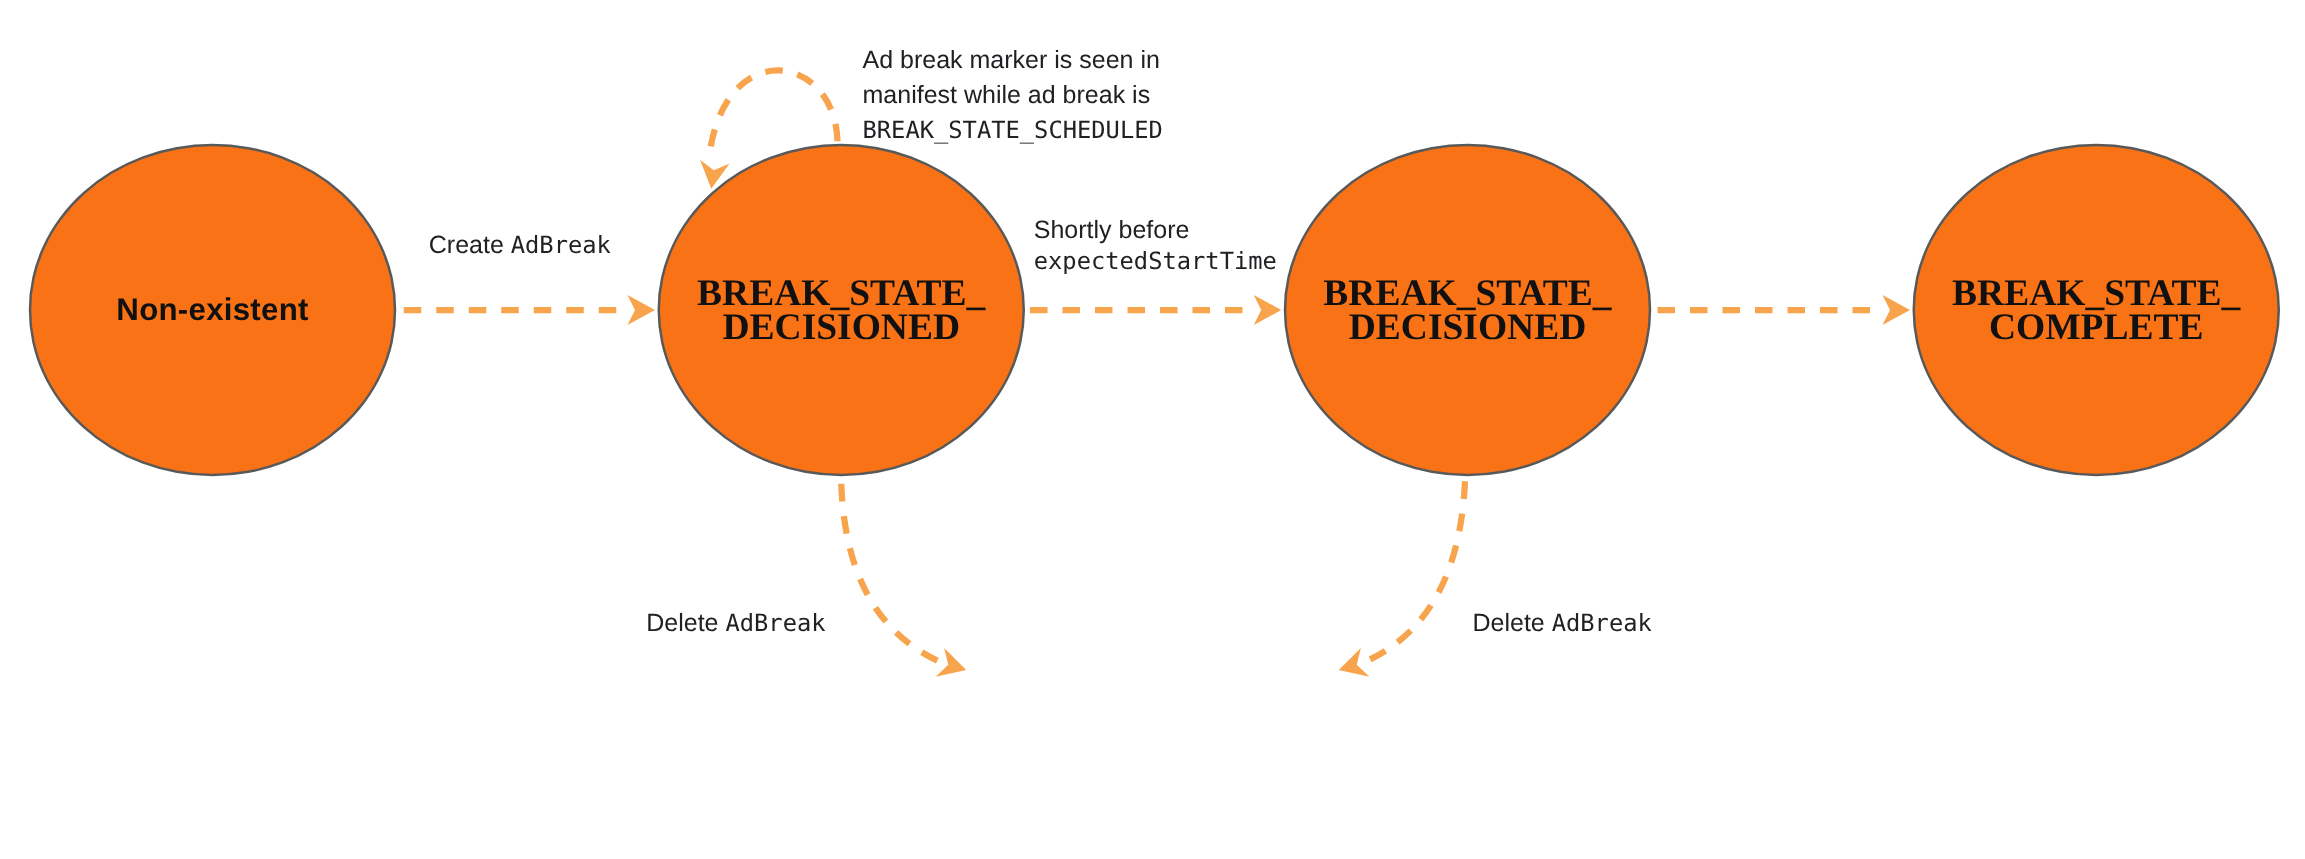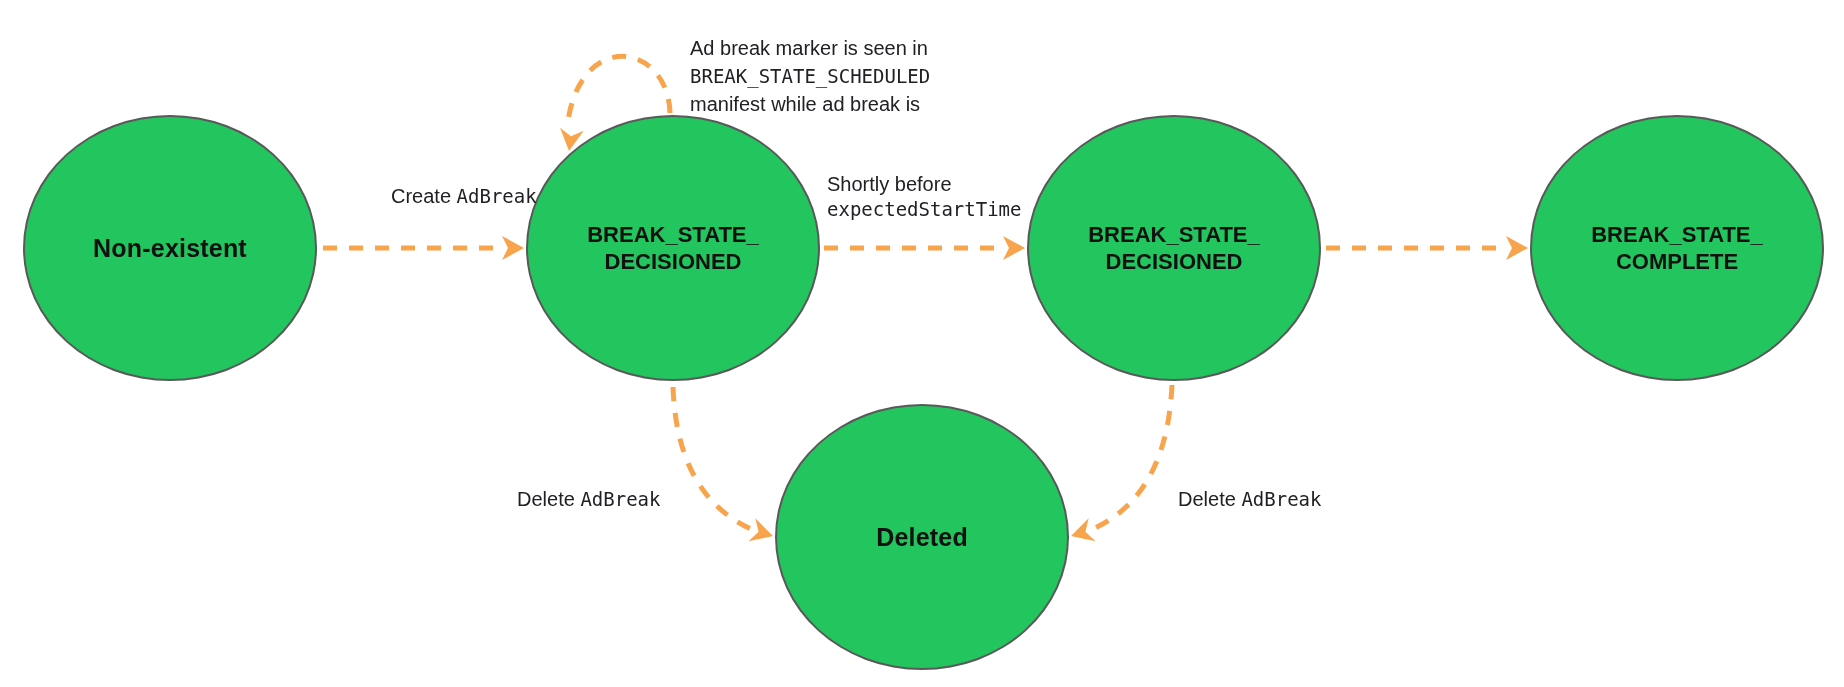--- a/index.html
+++ b/index.html
@@ -17,37 +17,37 @@
     stroke:#F8A44C;
     stroke-width:5;
     stroke-dasharray:14 12;
     stroke-linecap:butt;
   }
   .head{fill:#F8A44C;stroke:none;}
   .node{
     position:absolute;
     width:294px;height:266px;
     border-radius:50%;
-    background:#22c55e;
+    background:#f97316;
     border:2px solid #595959;
     box-sizing:border-box;
     display:flex;
     align-items:center;
     justify-content:center;
     text-align:center;
   }
   .node-label{
     font-size:25px;
     font-weight:700;
     color:#111111;
     letter-spacing:0.2px;
   }
   .node-code{
-    font-family:Liberation Sans, sans-serif;
-    font-size:22px;
+    font-family:Liberation Serif, serif;
+    font-size:30px;
     font-weight:700;
     line-height:27px;
     color:#111111;
   }
   .edge-label{
     position:absolute;
     font-size:20px;
     line-height:27px;
     color:#202124;
     white-space:nowrap;
@@ -102,30 +102,27 @@
       </span>
   </div>
 
   <div class="node" style="left:1530px;top:115px;">
     <span class="node-code">
         <span class="lbl-line">BREAK_STATE_</span>
         <span class="lbl-line">COMPLETE</span>
       </span>
   </div>
 
-  <div class="node" style="left:775px;top:404px;">
-    <span class="node-label">Deleted</span>
-  </div>
 
-  <div class="edge-label" style="left:343px;top:183px;margin-left:48px;"><span>Create </span><span class="code">AdBreak</span></div>
+  <div class="edge-label" style="left:343px;top:183px;"><span>Create </span><span class="code">AdBreak</span></div>
 
   <div class="edge-label" style="left:690px;top:34px;line-height:28px;">
     <span class="lbl-line">Ad break marker is seen in</span>
+    <span class="lbl-line">manifest while ad break is</span>
     <span class="lbl-line code">BREAK_STATE_SCHEDULED</span>
-    <span class="lbl-line">manifest while ad break is</span>
   </div>
 
   <div class="edge-label" style="left:827px;top:172px;line-height:25px;">
     <span class="lbl-line">Shortly before</span>
     <span class="lbl-line code">expectedStartTime</span>
   </div>
 
 
   <div class="edge-label" style="left:517px;top:486px;"><span>Delete </span><span class="code">AdBreak</span></div>
 

